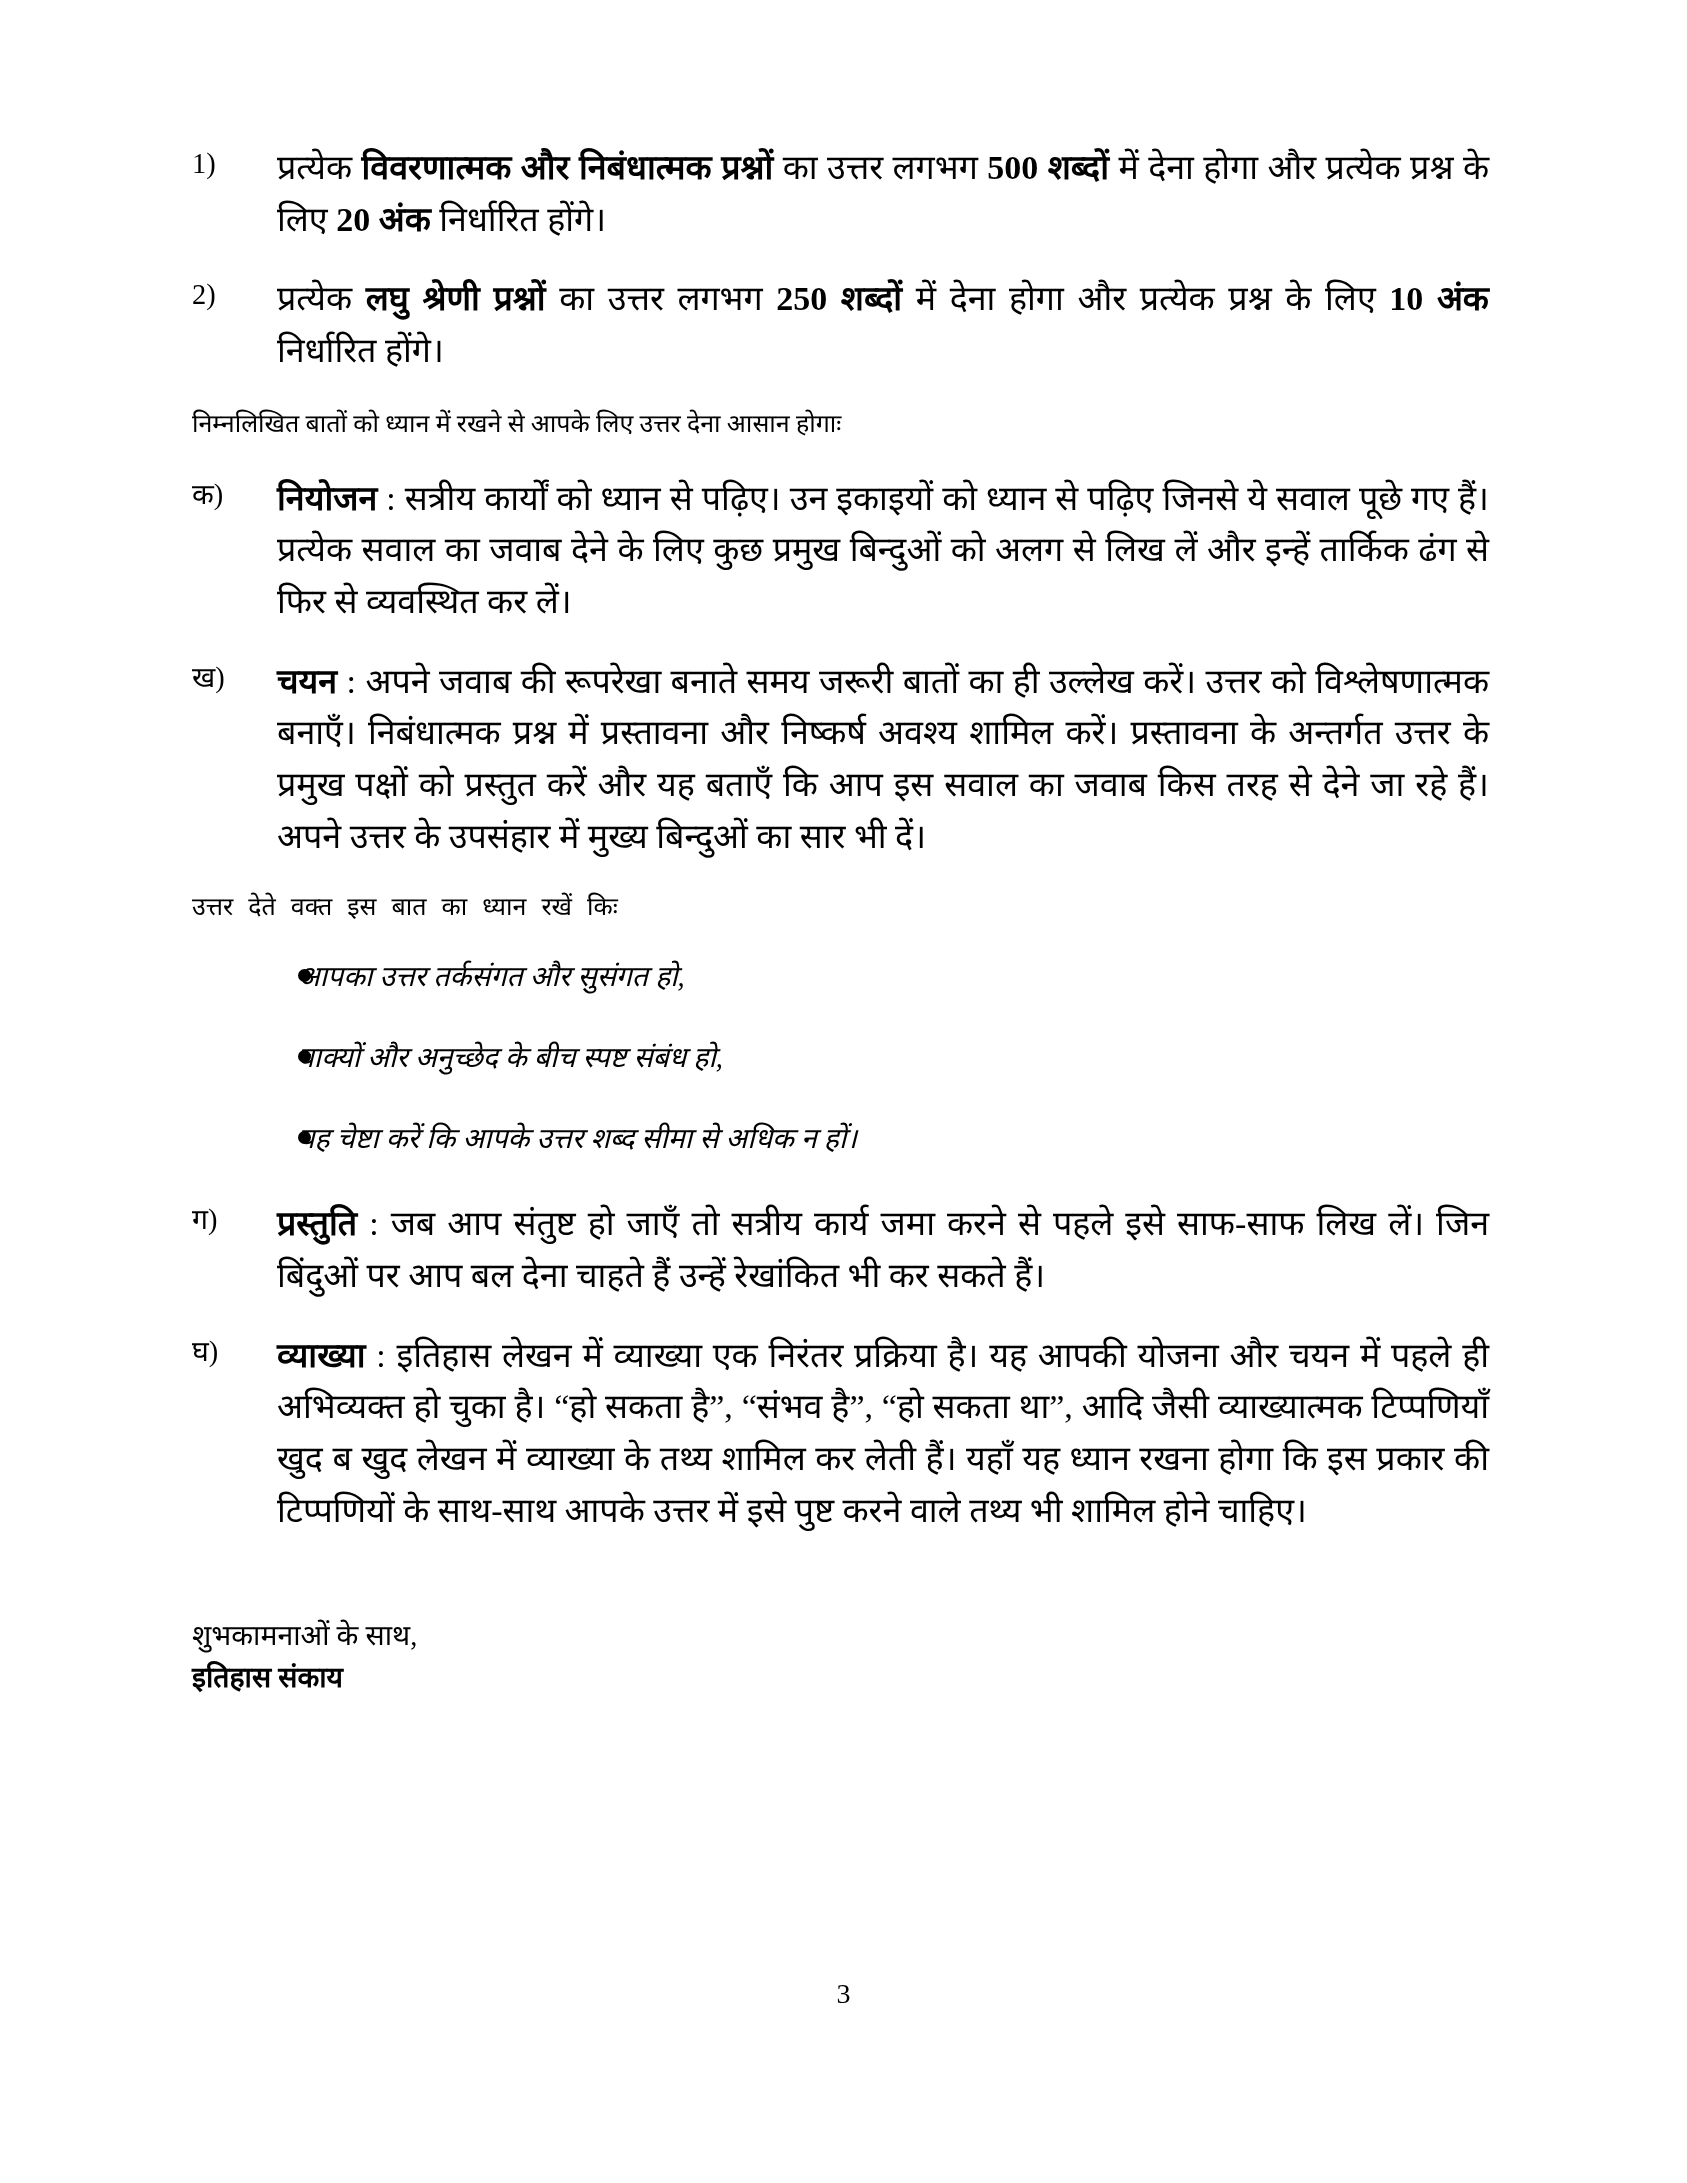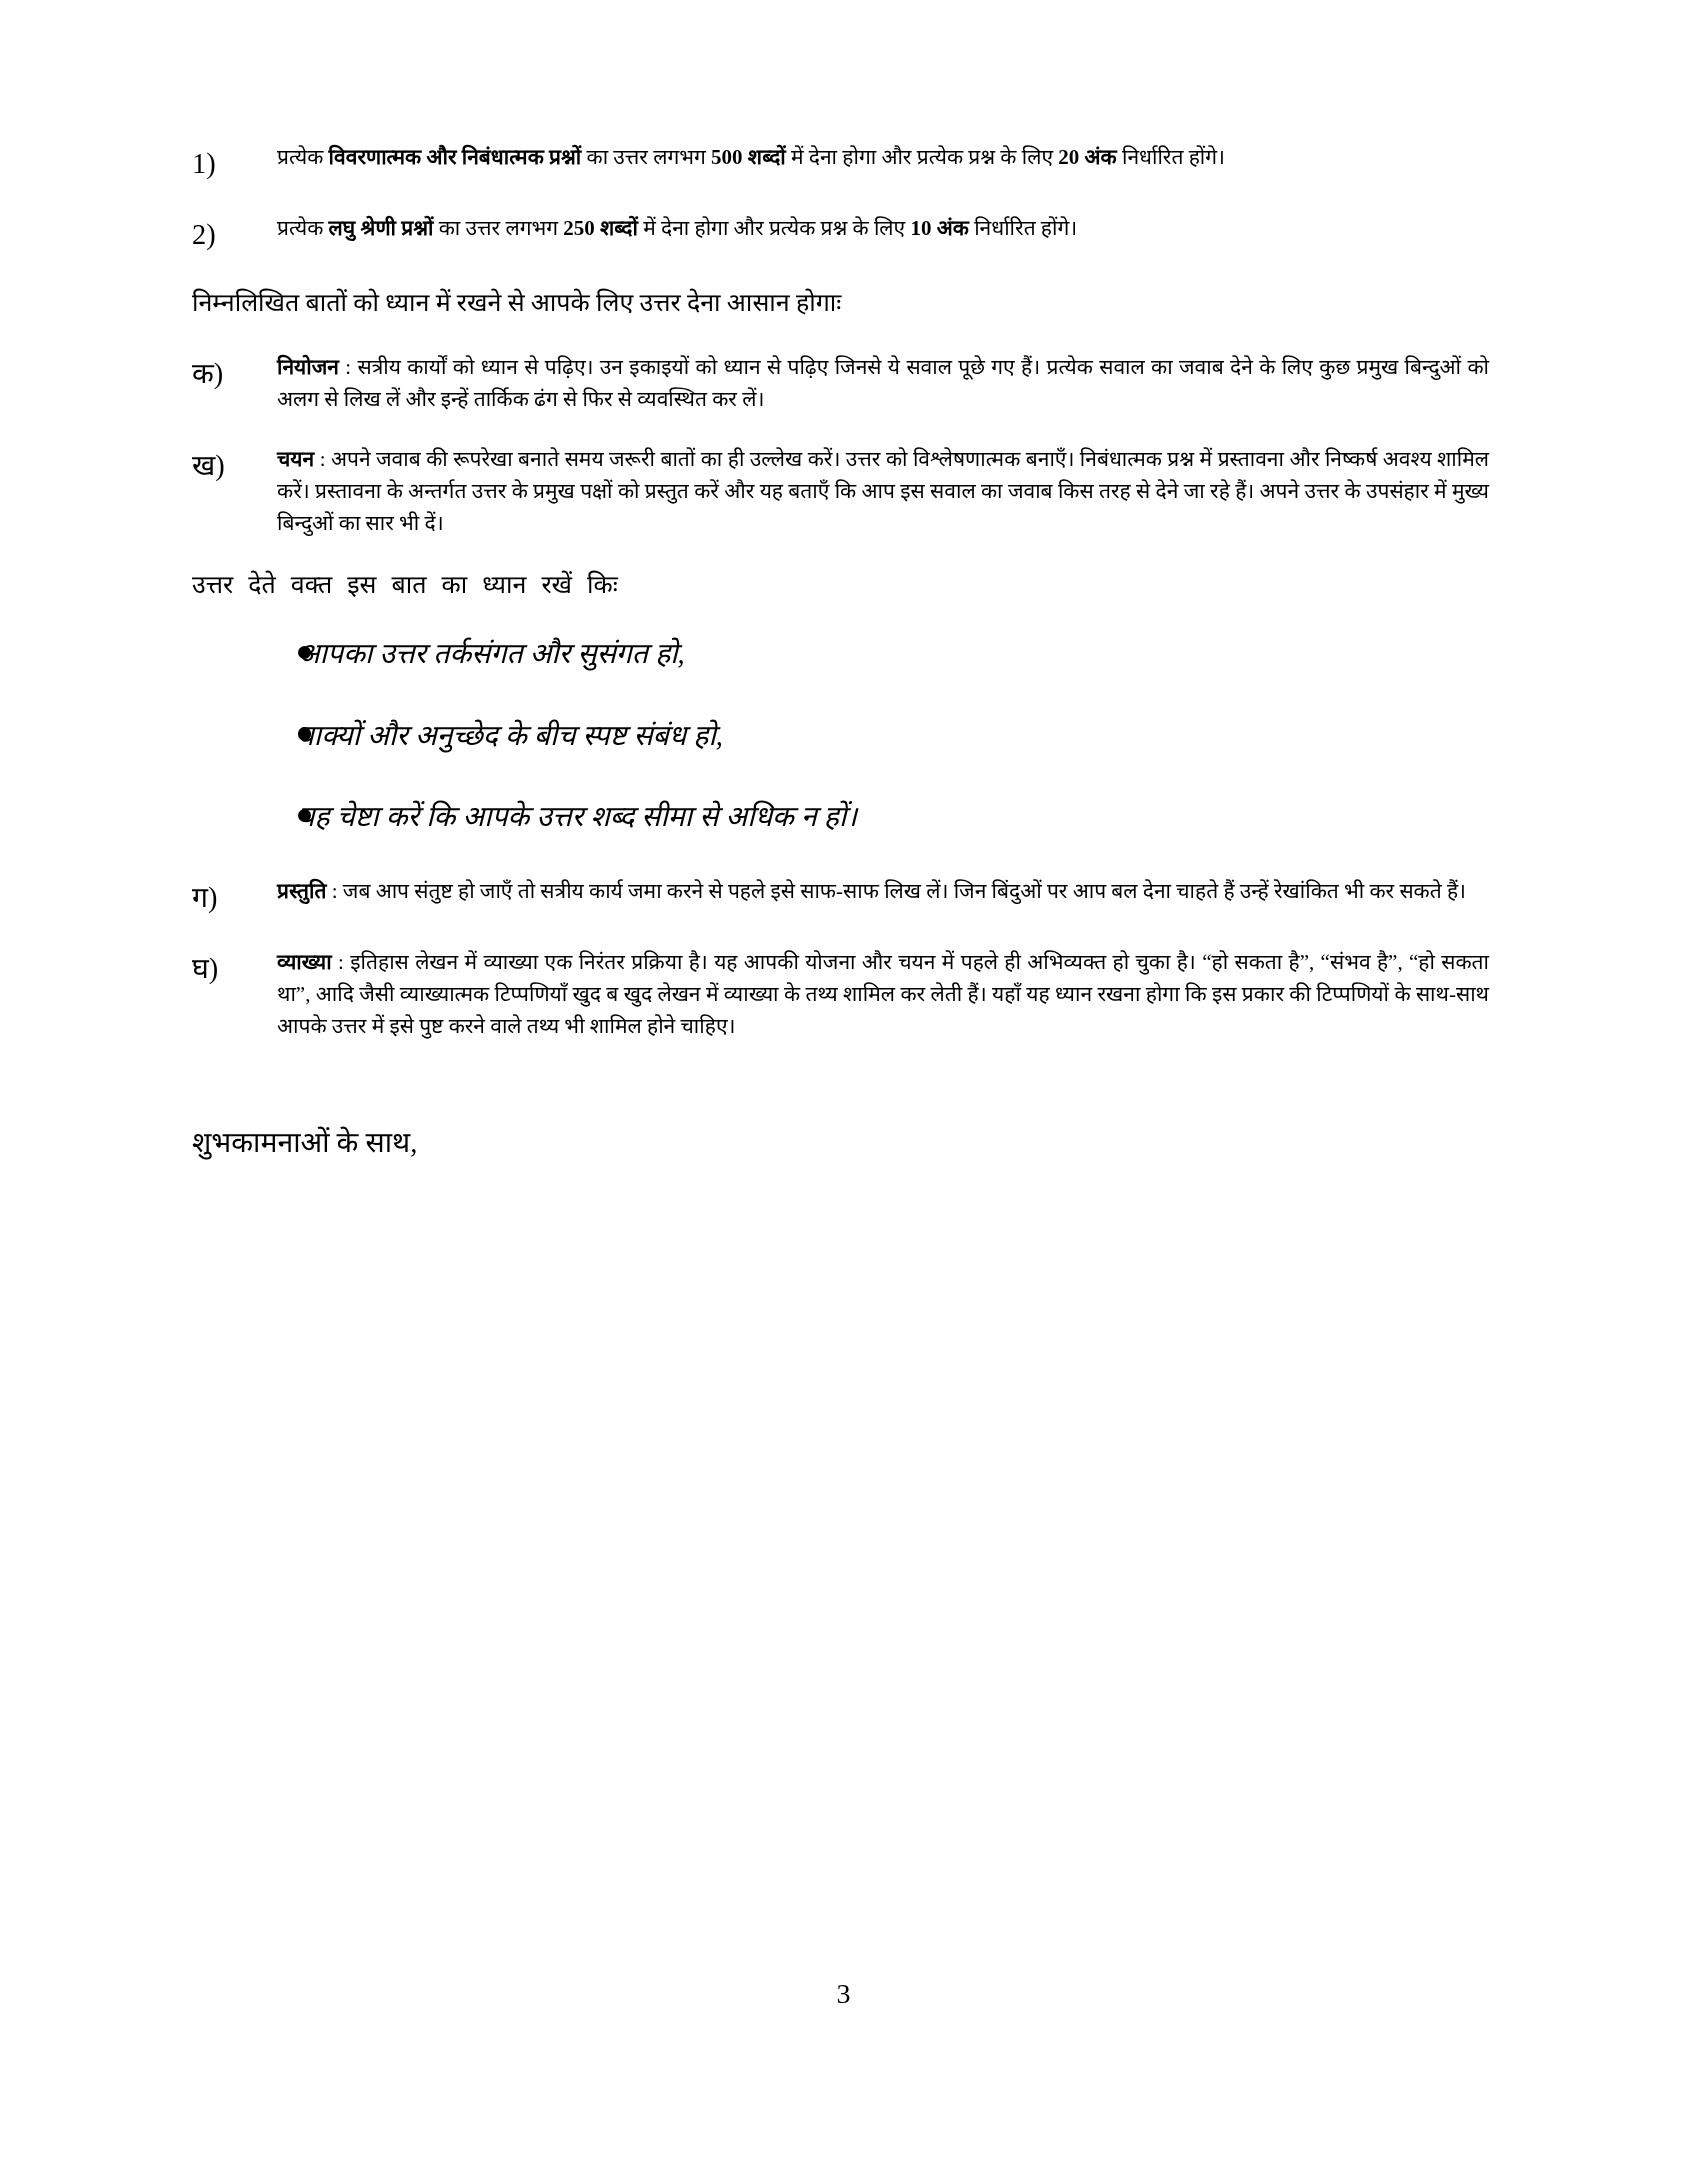--- a/index.html
+++ b/index.html
@@ -31,21 +31,21 @@
     flex: 0 0 auto;
     width: 85px;
     font-size: 28.4px;
     line-height: 1.52;
     text-align: left;
     white-space: nowrap;
   }
 
   .item-body {
     flex: 1 1 auto;
-    font-size: 21px;
+    font-size: 34px;
     line-height: 1.52;
     text-align: justify;
     text-justify: inter-word;
     font-family: Liberation Serif, serif;
   }
 
   .para {
     font-size: 25px;
     line-height: 1.52;
     text-align: justify;
@@ -184,18 +184,19 @@
         <div class="item-body"><span class="bold">प्रस्तुति</span><span> : जब आप संतुष्ट हो जाएँ तो सत्रीय कार्य जमा करने से पहले इसे साफ-साफ लिख लें। जिन बिंदुओं पर आप बल देना चाहते हैं उन्हें रेखांकित भी कर सकते हैं।</span></div>
       </div>
       <div class="item">
         <div class="item-marker">घ)</div>
         <div class="item-body"><span class="bold">व्याख्या</span><span> : इतिहास लेखन में व्याख्या एक निरंतर प्रक्रिया है। यह आपकी योजना और चयन में पहले ही अभिव्यक्त हो चुका है। “हो सकता है”, “संभव है”, “हो सकता था”, आदि जैसी व्याख्यात्मक टिप्पणियाँ खुद ब खुद लेखन में व्याख्या के तथ्य शामिल कर लेती हैं। यहाँ यह ध्यान रखना होगा कि इस प्रकार की टिप्पणियों के साथ-साथ आपके उत्तर में इसे पुष्ट करने वाले तथ्य भी शामिल होने चाहिए।</span></div>
       </div>
     </div>
 
   <div class="closing">
     <div class="closing-line">शुभकामनाओं के साथ,</div>
+    <div class="closing-line strong">इतिहास संकाय</div>
   </div>
 
   <div class="page-number">3</div>
 
 </div>
 
 
 </body></html>

